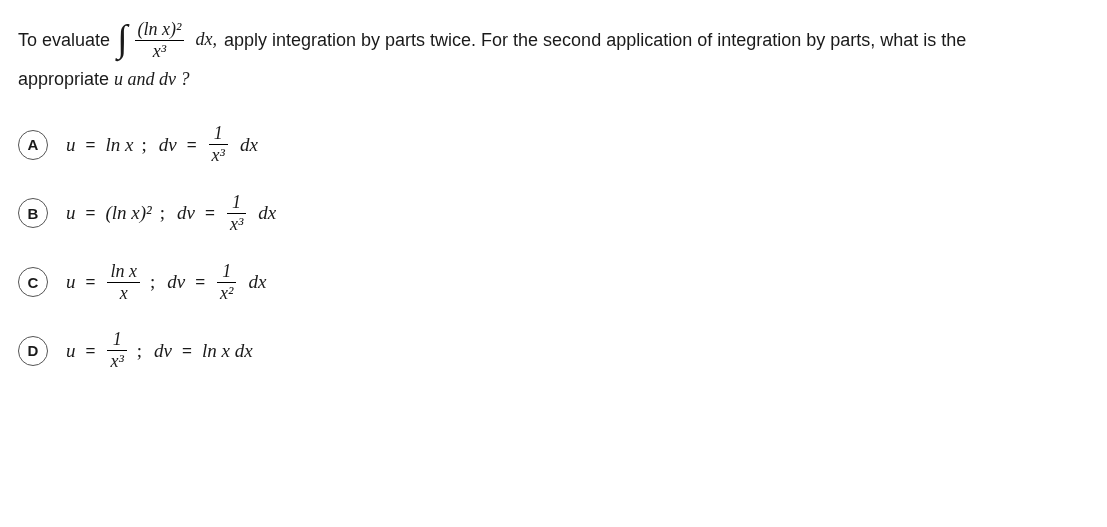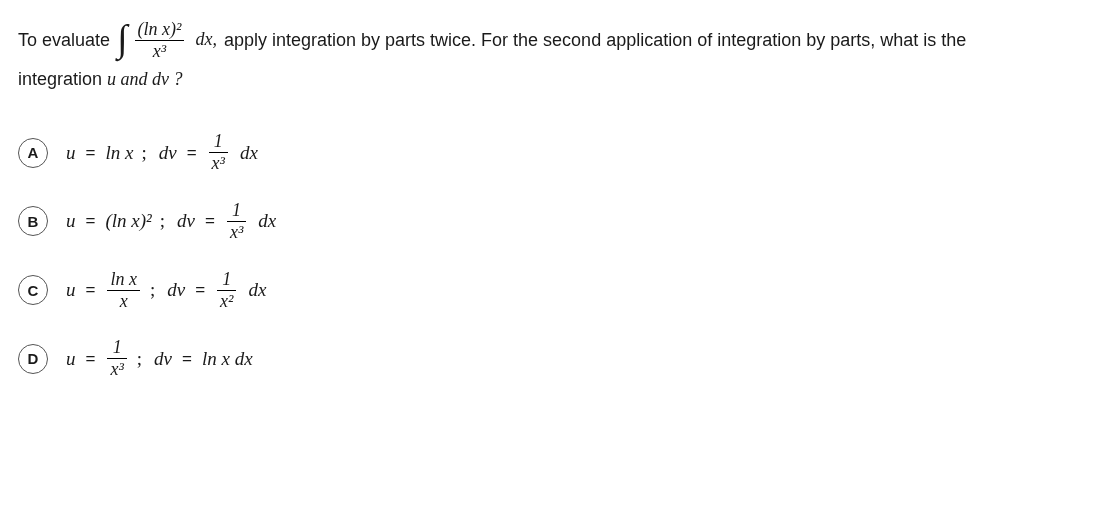--- a/index.html
+++ b/index.html
@@ -12,21 +12,21 @@
     font-size: 18px;
     color: #1a1a1a;
     overflow: hidden;
   }
   .page {
     padding: 20px 18px;
     box-sizing: border-box;
   }
   .question {
     line-height: 1.9;
-    margin-bottom: 36px;
+    margin-bottom: 28px;
   }
   .question .text-part {
     vertical-align: middle;
   }
   .integral-disp {
     display: inline-block;
     vertical-align: middle;
     margin: 0 2px;
   }
   .integral-sign {
@@ -117,21 +117,21 @@
     <span class="integral-disp">
       <span class="integral-sign">∫</span>
       <span class="frac">
         <span class="num mi">(ln x)²</span>
         <span class="den mi">x³</span>
       </span>
       <span class="mi dx">dx,</span>
     </span>
     <span class="text-part">apply integration by parts twice. For the second application of integration by parts, what is the</span>
     <br>
-    <span class="text-part">integration</span>
+    <span class="text-part">appropriate</span>
     <span class="mi text-part">u and dv ?</span>
   </div>
 
   <div class="options">
 
     <div class="option">
       <div class="circle">A</div>
       <div class="opt-body">
         <span>u</span>
         <span class="eq">=</span>

